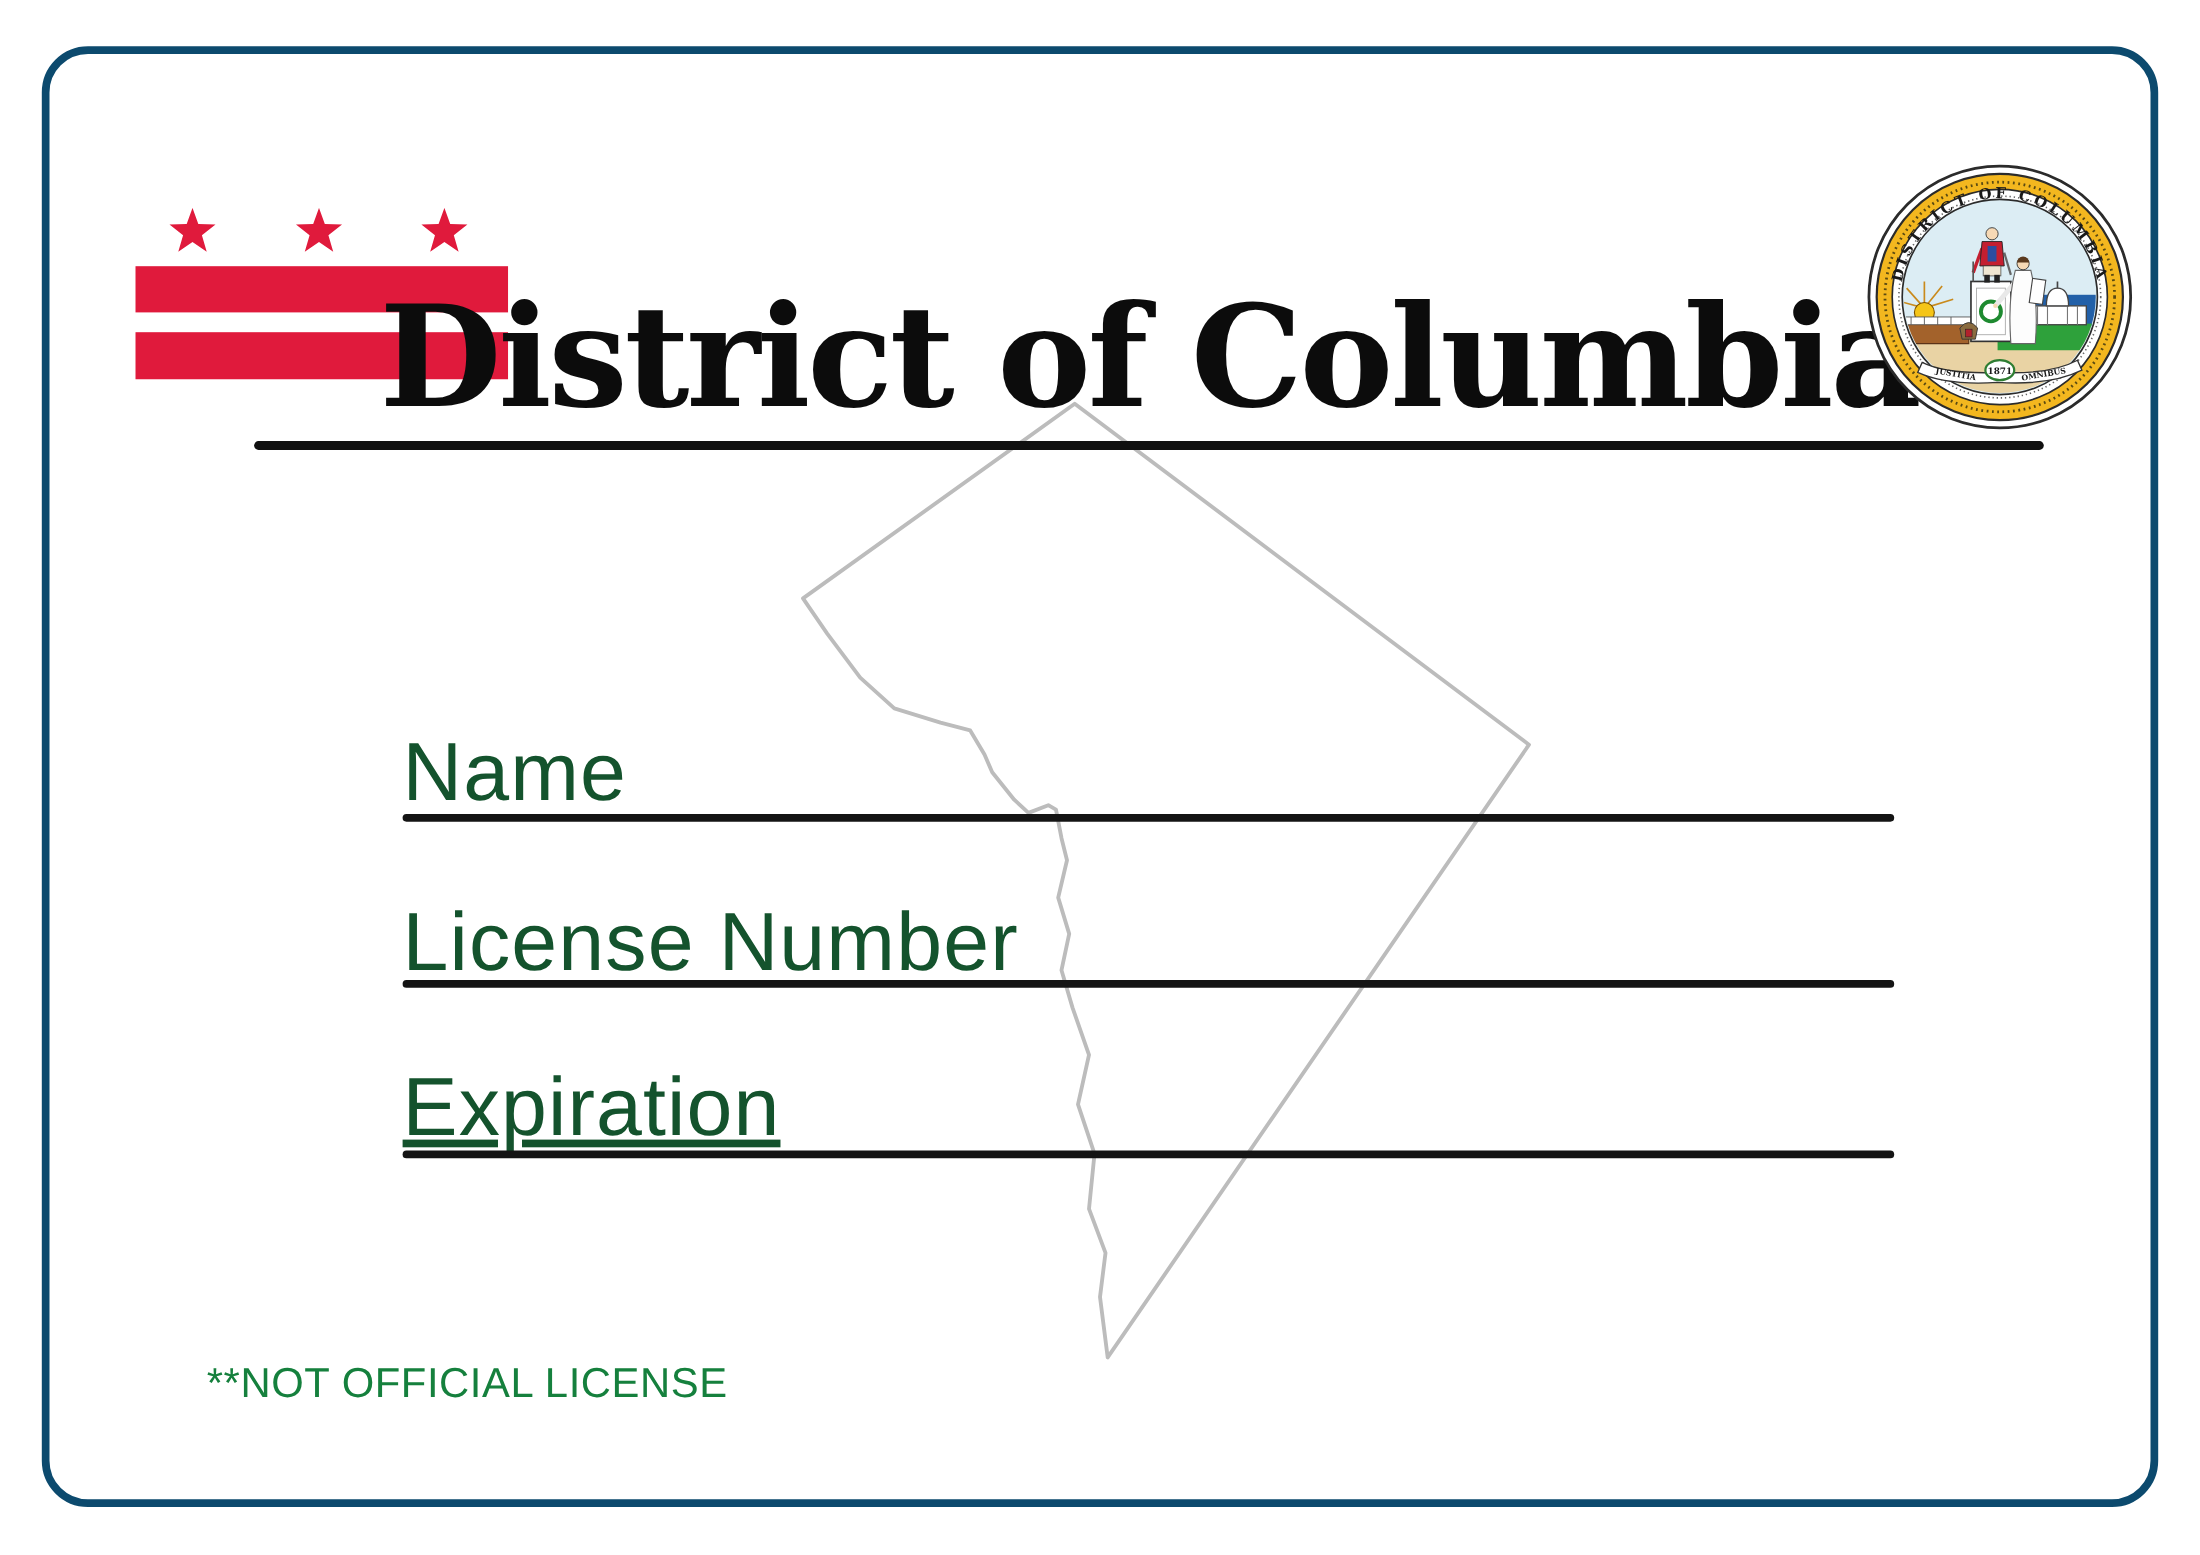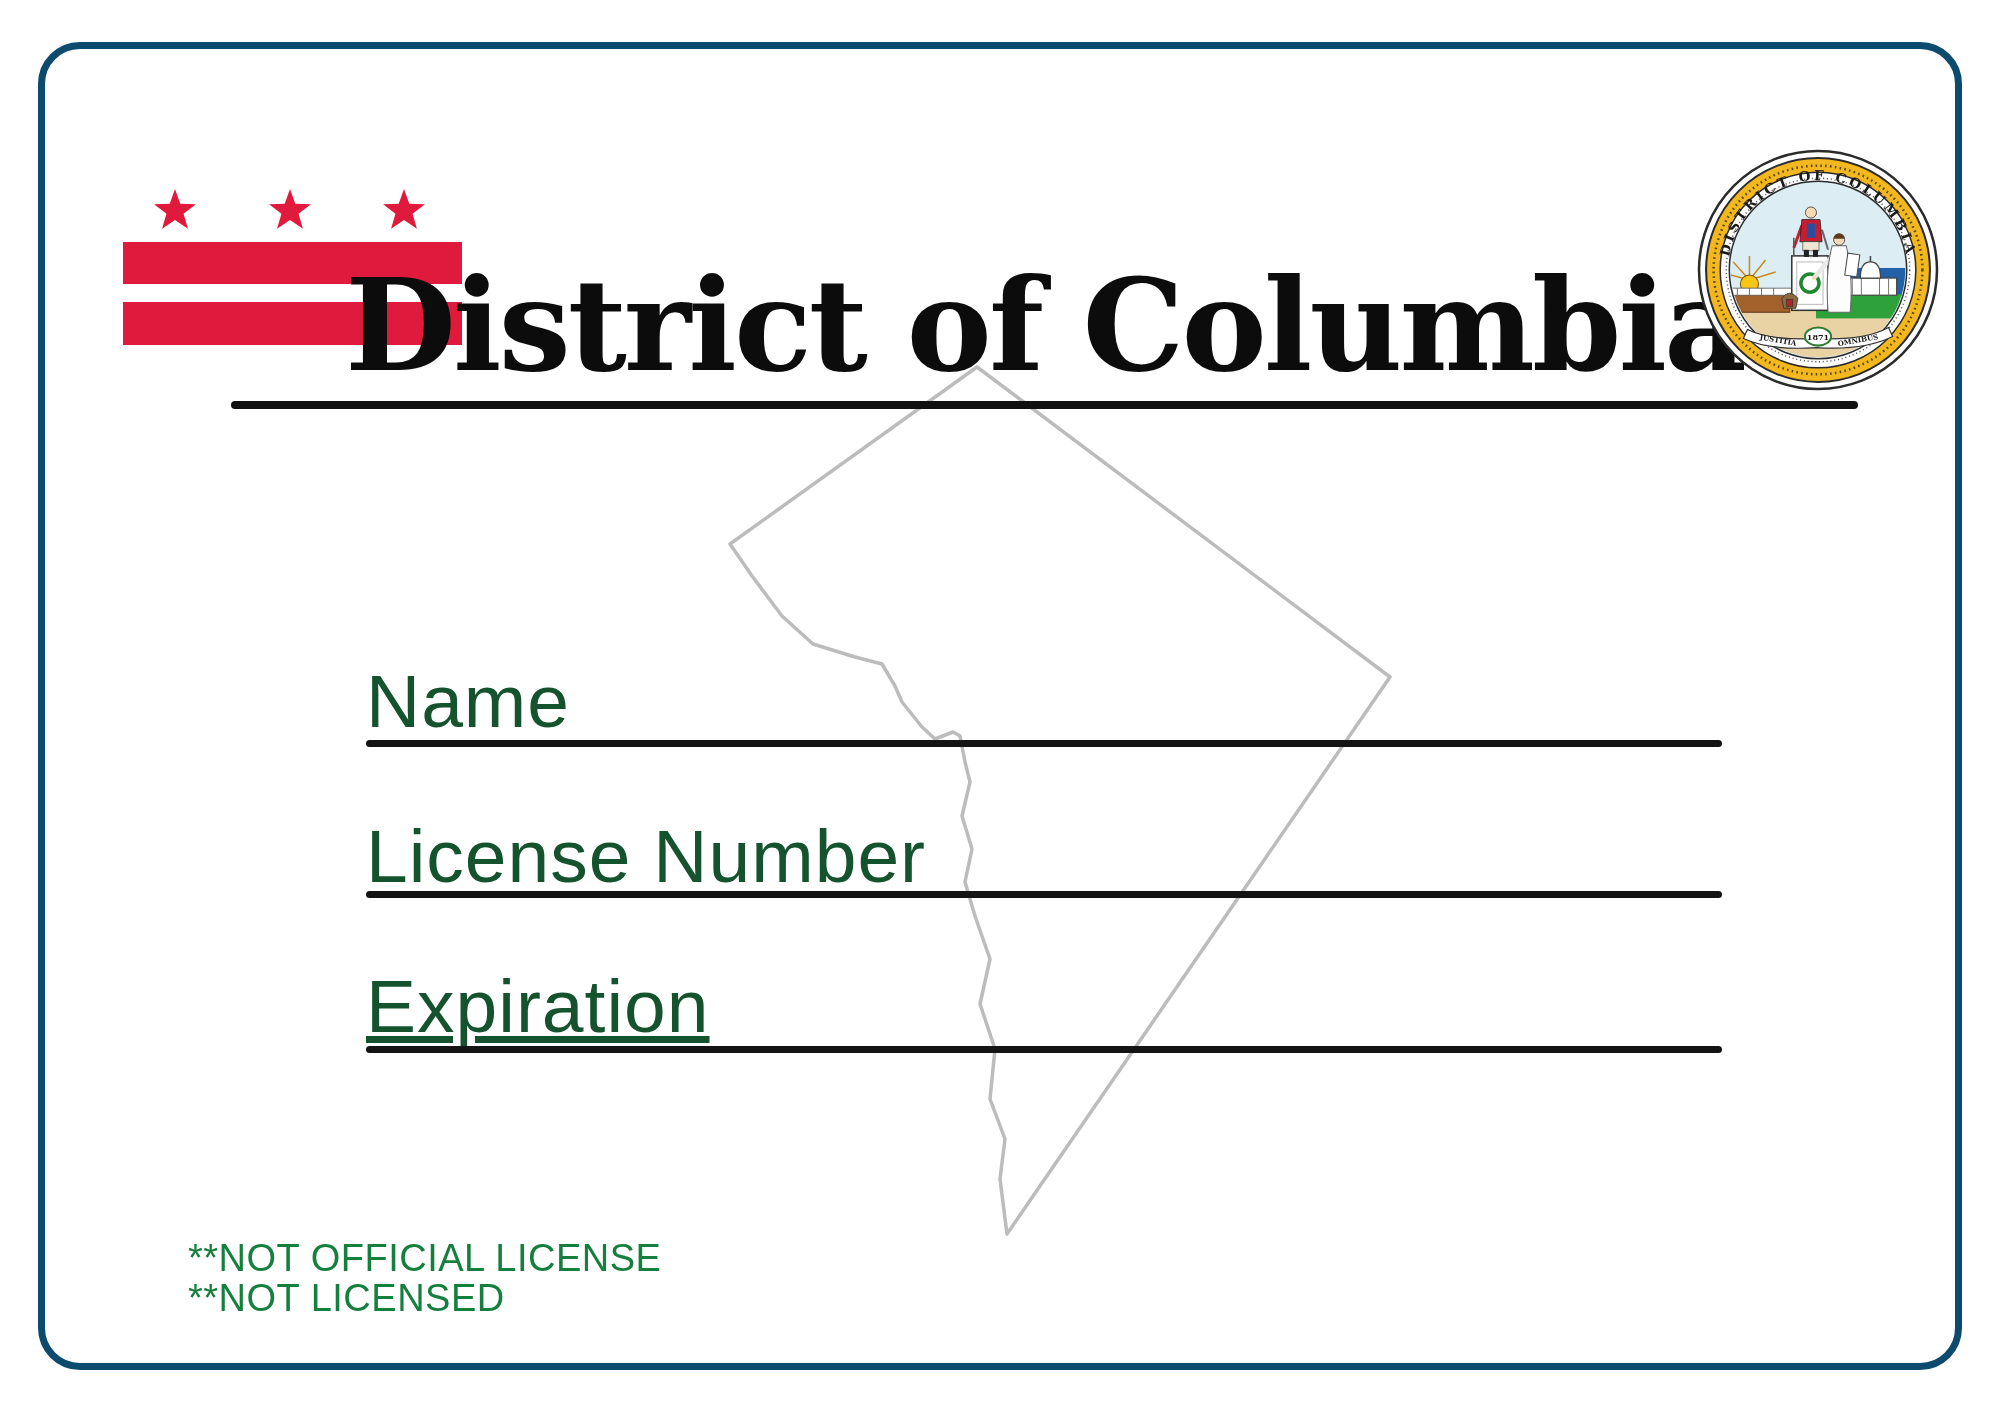--- a/index.html
+++ b/index.html
@@ -224,15 +224,14 @@
     <div class="field-label name">Name</div>
     <div class="field-line name"></div>
 
     <div class="field-label license">License Number</div>
     <div class="field-line license"></div>
 
     <div class="field-label expiration">Expiration</div>
     <div class="field-line expiration"></div>
 
     <div class="disclaimer line1">**NOT OFFICIAL LICENSE</div>
-    <div class="disclaimer line2">**NOT LICENSED</div>
   </div>
 </div>
 
 </body></html>

